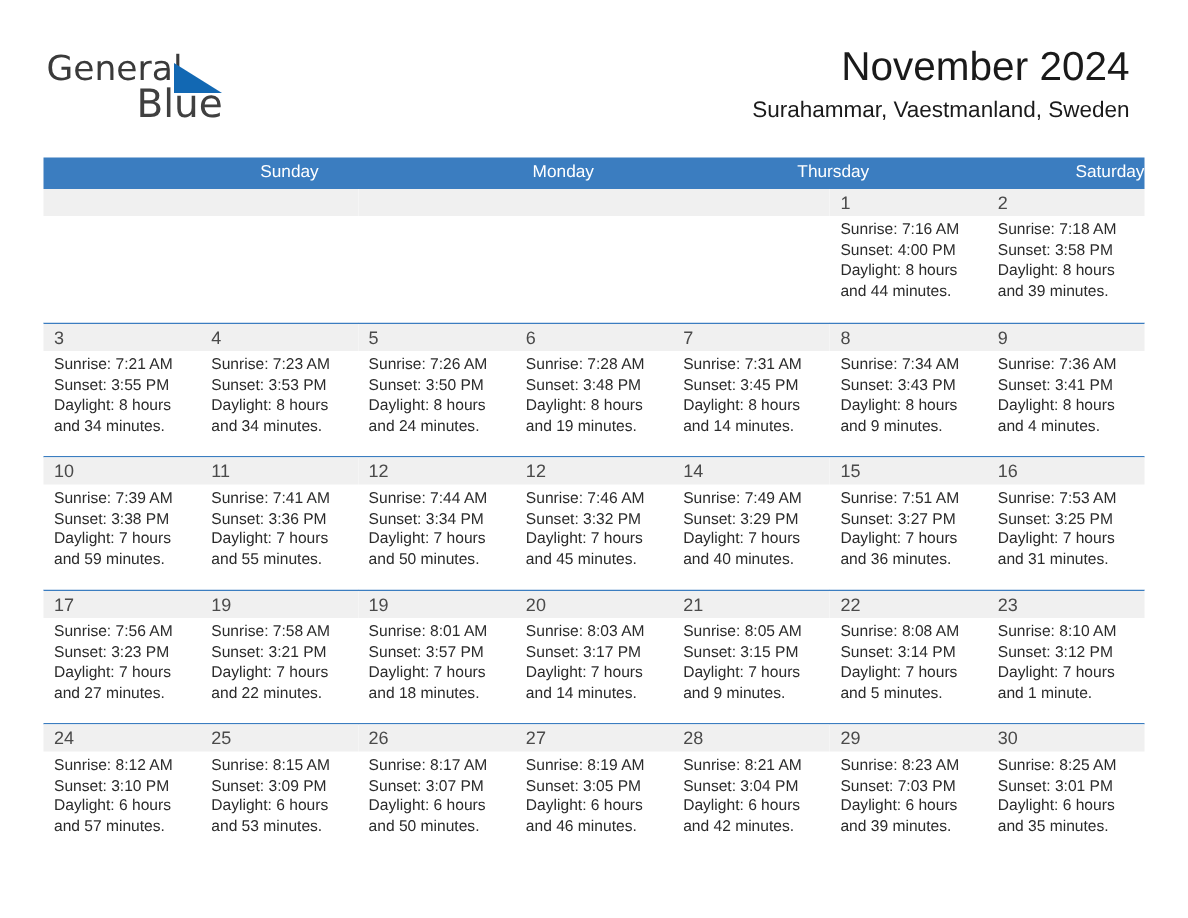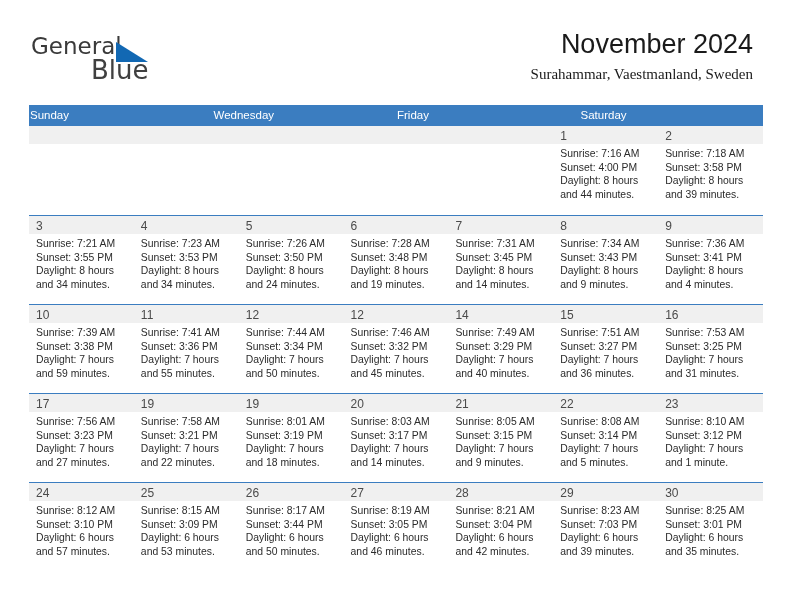--- a/index.html
+++ b/index.html
@@ -82,45 +82,46 @@
     white-space: nowrap;
     font-family: "Liberation Sans", sans-serif;
   }
   .location-subtitle {
     margin-top: 5px;
     font-size: 15px;
     font-weight: 400;
     color: #1a1a1a;
     line-height: 18px;
     white-space: nowrap;
-    font-family: Liberation Serif, serif;
+    font-family: Liberation Sans, sans-serif;
   }
 
   
   .calendar {
     position: absolute;
     left: 29px;
     top: 105px;
     width: 734px;
   }
   .weekday-row {
     display: flex;
     width: 734px;
     height: 21px;
     background: #3b7dc0;
   }
   .weekday-cell {
     flex: 1 1 0;
     font-size: 11.5px;
     color: #ffffff;
     line-height: 21px;
-    padding-left: 1px;
+    padding-left: 13px;
     box-sizing: border-box;
     white-space: nowrap;
     overflow: hidden;
+    text-align: right;
   }
 
   .week-row {
     display: flex;
     width: 734px;
     height: 89px;
     border-top: 1px solid #3b7dc0;
     box-sizing: border-box;
   }
   .week-row.first {
@@ -177,22 +178,22 @@
       <div class="month-title">November 2024</div>
       <div class="location-subtitle">Surahammar, Vaestmanland, Sweden</div>
     </div>
 
   </div>
 
   <div class="calendar">
 
     <div class="weekday-row">
       <div class="weekday-cell">Sunday</div>
-      <div class="weekday-cell">Wednesday</div>
-      <div class="weekday-cell">Friday</div>
+      <div class="weekday-cell">Monday</div>
+      <div class="weekday-cell">Thursday</div>
       <div class="weekday-cell">Saturday</div>
     </div>
 
     <div class="week-row first">
       <div class="day-cell empty">
         <div class="daynum-band"><span class="daynum"></span></div>
         <div class="day-details">
           <div class="detail-line"></div>
           <div class="detail-line"></div>
           <div class="detail-line"></div>
@@ -403,21 +404,21 @@
           <div class="detail-line">Sunrise: 7:58 AM</div>
           <div class="detail-line">Sunset: 3:21 PM</div>
           <div class="detail-line">Daylight: 7 hours</div>
           <div class="detail-line">and 22 minutes.</div>
         </div>
       </div>
       <div class="day-cell">
         <div class="daynum-band"><span class="daynum">19</span></div>
         <div class="day-details">
           <div class="detail-line">Sunrise: 8:01 AM</div>
-          <div class="detail-line">Sunset: 3:19 PM</div>
+          <div class="detail-line">Sunset: 3:57 PM</div>
           <div class="detail-line">Daylight: 7 hours</div>
           <div class="detail-line">and 18 minutes.</div>
         </div>
       </div>
       <div class="day-cell">
         <div class="daynum-band"><span class="daynum">20</span></div>
         <div class="day-details">
           <div class="detail-line">Sunrise: 8:03 AM</div>
           <div class="detail-line">Sunset: 3:17 PM</div>
           <div class="detail-line">Daylight: 7 hours</div>
@@ -469,21 +470,21 @@
           <div class="detail-line">Sunrise: 8:15 AM</div>
           <div class="detail-line">Sunset: 3:09 PM</div>
           <div class="detail-line">Daylight: 6 hours</div>
           <div class="detail-line">and 53 minutes.</div>
         </div>
       </div>
       <div class="day-cell">
         <div class="daynum-band"><span class="daynum">26</span></div>
         <div class="day-details">
           <div class="detail-line">Sunrise: 8:17 AM</div>
-          <div class="detail-line">Sunset: 3:44 PM</div>
+          <div class="detail-line">Sunset: 3:07 PM</div>
           <div class="detail-line">Daylight: 6 hours</div>
           <div class="detail-line">and 50 minutes.</div>
         </div>
       </div>
       <div class="day-cell">
         <div class="daynum-band"><span class="daynum">27</span></div>
         <div class="day-details">
           <div class="detail-line">Sunrise: 8:19 AM</div>
           <div class="detail-line">Sunset: 3:05 PM</div>
           <div class="detail-line">Daylight: 6 hours</div>

